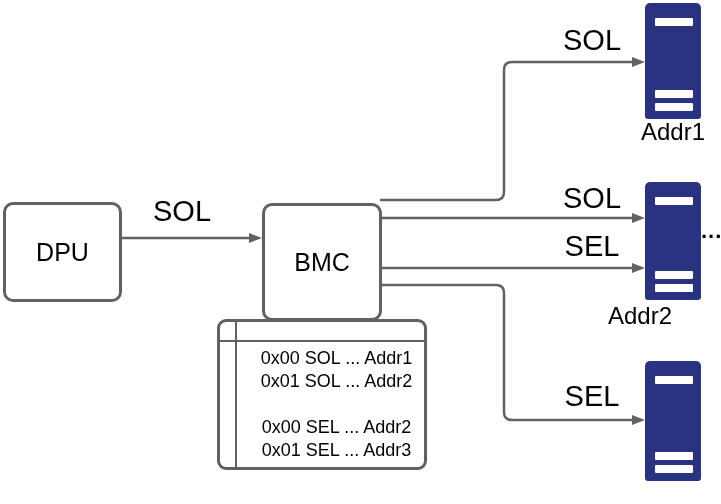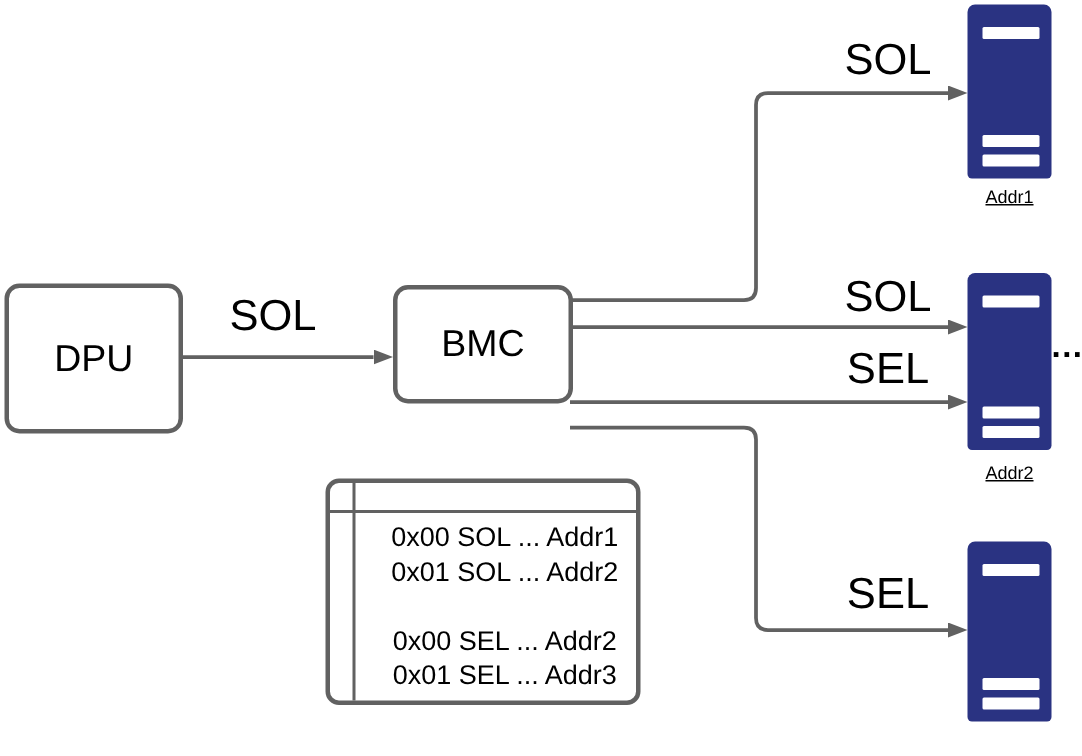--- a/index.html
+++ b/index.html
@@ -7,23 +7,24 @@
     position:relative; width:721px; height:504px; background:#ffffff;
     font-family:"Liberation Sans", sans-serif; color:#000; overflow:hidden;
   }
   svg.connectors { position:absolute; left:0; top:0; }
 
   .node {
     position:absolute; box-sizing:border-box; background:#fff;
     border:3px solid #616161; border-radius:10px;
     display:flex; align-items:center; justify-content:center;
     font-size:25px;
+    margin-top:13px;
   }
   .node.dpu { left:3px;   top:189px; width:119px; height:100px; }
-  .node.bmc { left:262px; top:190px; width:120px; height:79px; }
+  .node.bmc { left:262px; top:190px; width:120px; height:118px; }
 
   .edge-label {
     position:absolute; width:64px; text-align:center;
     font-size:29px; line-height:28px; white-space:nowrap;
   }
   .lbl-dpu-bmc   { left:150px; top:197px; }
   .lbl-addr1-sol { left:560px; top:26px;  }
   .lbl-addr2-sol { left:560px; top:184px; }
   .lbl-addr2-sel { left:560px; top:232px; }
   .lbl-addr3-sel { left:560px; top:382px; }
@@ -38,24 +39,24 @@
   .slot {
     position:absolute; left:10px; right:8px; height:8px;
     background:#ffffff; border-radius:1px;
   }
   .slot-top { top:15px; }
   .slot-b1  { bottom:21px; }
   .slot-b2  { bottom:8px; }
 
   .server-label {
     position:absolute; width:80px; text-align:center;
-    font-size:12px; line-height:19px;text-decoration:underline;
+    font-size:24px; line-height:19px;
   }
   .lbl-addr1 { left:633px; top:122px; }
-  .lbl-addr2 { left:633px; top:306px;text-align:center; }
+  .lbl-addr2 { left:600px; top:306px;text-align:center; }
   .lbl-addr3 { left:633px; top:484px; }
 
   .ellipsis {
     position:absolute; left:701px; top:218px;
     font-size:22px; font-weight:bold; letter-spacing:1px;
   }
 
   .map-table {
     position:absolute; left:217px; top:319px; width:210px; height:151px;
     box-sizing:border-box; background:#fff;

